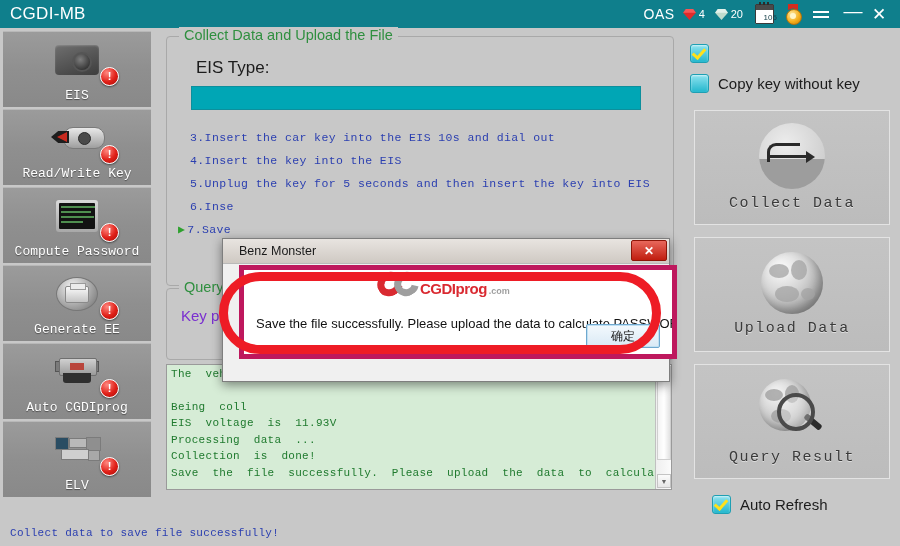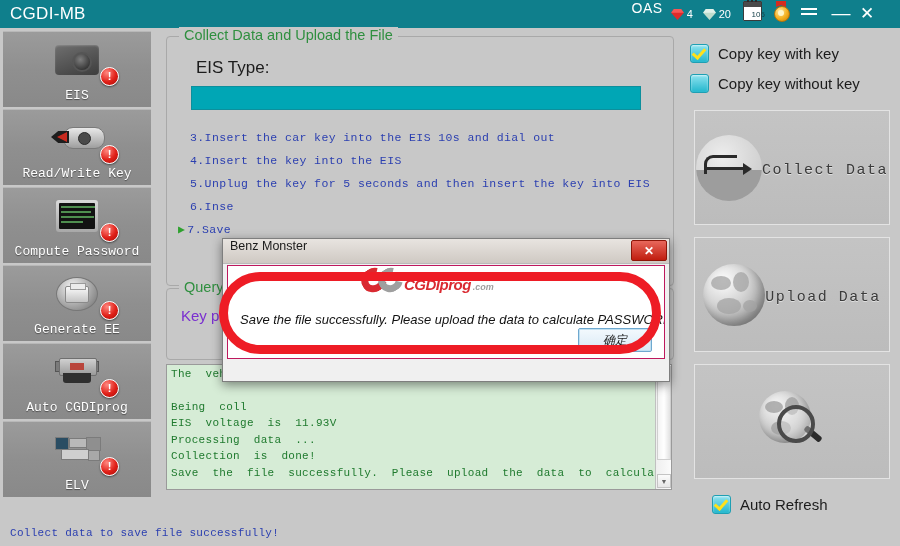--- a/index.html
+++ b/index.html
@@ -14,21 +14,21 @@
   
   .titlebar{
     position:absolute;left:0;top:0;width:900px;height:28px;
     background:#0f7f8c;
     display:flex;align-items:center;
   }
   .app-title{
     color:#ffffff;font-size:17px;margin-left:10px;letter-spacing:.3px;
     font-family:"Liberation Sans", sans-serif;
   }
-  .tb-right{margin-left:auto;display:flex;height:28px;padding-right:20px;}
+  .tb-right{margin-left:auto;display:flex;align-items:center;height:28px;padding-right:8px;}
   .tb-oas{color:#ffffff;font-size:14px;margin-right:8px;letter-spacing:.5px;}
   .tb-stat{display:flex;align-items:center;margin-right:10px;}
   .gem{width:13px;height:11px;margin-right:3px;display:block;}
   .tb-count{color:#ffffff;font-size:11px;}
   .tb-icon{width:22px;height:22px;margin-right:7px;display:flex;align-items:center;justify-content:center;}
   .cal{position:relative;width:17px;height:18px;background:#fff;border:1.5px solid #3a3a3a;border-radius:1px;}
   .cal .calhead{position:absolute;left:0;top:0;right:0;height:5px;background:#4a4a4a;}
   .cal .calnum{position:absolute;left:8px;right:0;bottom:0px;text-align:center;font-size:8px;color:#17414a;font-family:Liberation Sans, sans-serif;line-height:11px;}
   .cal .ring{position:absolute;top:-3px;width:2px;height:4px;background:#2b2b2b;}
   .medal{position:relative;width:18px;height:20px;}
@@ -158,21 +158,21 @@
   }
   .chk.checked:after{
     content:"";position:absolute;left:4px;top:1px;width:5px;height:10px;
     border:solid #ffe11a;border-width:0 3px 3px 0;transform:rotate(42deg);
   }
   .chk-lbl{font-size:15px;color:#1c1c1c;}
   .big-btn{
     width:196px;height:115px;margin-top:12px;margin-left:4px;
     background:linear-gradient(180deg,#c4c4c4,#bcbcbc);
     border:1px solid #e3e3e3;box-sizing:border-box;
-    display:flex;align-items:center;justify-content:center;
+    display:flex;flex-direction:column;align-items:center;justify-content:center;
   }
   .big-lbl{
     font-size:15px;color:#3a3a3a;font-family:"Liberation Mono","DejaVu Sans Mono",monospace;
     letter-spacing:1.5px;margin-top:6px;text-shadow:0 1px 0 rgba(255,255,255,.5);
   }
   .ic-collect{width:66px;height:66px;border-radius:50%;
     background:radial-gradient(circle at 40% 32%,#ededed,#cfcfcf 70%,#b5b5b5);position:relative;overflow:hidden;}
   .ic-collect .wedge{position:absolute;left:0;bottom:0;width:100%;height:46%;background:#9d9d9d;}
   .ic-collect .ar{position:absolute;left:10px;top:28px;width:46px;height:10px;}
   .ic-collect .ar:before{content:"";position:absolute;left:0;top:4px;width:40px;height:3px;background:#2a2a2a;}
@@ -207,32 +207,32 @@
   }
 
   
   .dlg{
     position:absolute;left:222px;top:238px;width:446px;height:142px;
     background:#f0f0f0;border:1px solid #7e7e7e;
     box-shadow:0 3px 10px rgba(0,0,0,.45);
   }
   .dlg-title{
     height:24px;background:linear-gradient(180deg,#e8e4e0,#cfc9c3);
-    display:flex;align-items:flex-start;padding-left:7px;position:relative;
+    display:flex;align-items:center;padding-left:16px;position:relative;
     border-bottom:1px solid #b9b9b9;
   }
   .dlg-title-text{font-size:12.5px;color:#1a1a1a;}
   .dlg-close{
     position:absolute;right:2px;top:1px;width:34px;height:19px;border-radius:2px;
     background:linear-gradient(180deg,#e8685c,#c01d0f);border:1px solid #8d1508;
     display:flex;align-items:center;justify-content:center;color:#fff;font-size:12px;font-weight:bold;
   }
   .dlg-body{
-    position:absolute;left:4px;top:26px;width:438px;height:94px;
-    background:#ffffff;border:1px solid #be185d;box-sizing:border-box;overflow:hidden;font-style:italic;
+    position:absolute;left:16px;top:26px;width:438px;height:94px;
+    background:#ffffff;border:5px solid #be185d;box-sizing:border-box;overflow:hidden;
   }
   .watermark{
     position:absolute;left:133px;top:2px;display:flex;align-items:flex-end;opacity:.95;pointer-events:none;
   }
   .wm-cg{display:flex;align-items:center;}
   .wm-c{width:26px;height:24px;border-radius:50%;border:7px solid #d81f26;border-right-color:transparent;transform:rotate(-32deg);box-sizing:border-box;}
   .wm-g{width:25px;height:24px;border-radius:50%;border:7px solid #9a9a9a;border-right-color:transparent;transform:rotate(-32deg);box-sizing:border-box;margin-left:-9px;}
   .wm-txt{font-size:15px;font-weight:bold;color:#d81f26;letter-spacing:-.5px;margin-left:1px;line-height:1;}
   .wm-com{font-size:9px;font-weight:bold;color:#9a9a9a;margin-left:2px;}
   .dlg-msg{
@@ -414,21 +414,20 @@
     <div class="log-sb">
       <div class="thumb"></div>
       <div class="arrow">▼</div>
     </div>
   </div>
 
   <div class="right">
 
     <div class="chk-row">
       <div class="chk checked"></div>
-      <div class="chk-lbl">Copy key with key</div>
     </div>
 
     <div class="chk-row">
       <div class="chk"></div>
       <div class="chk-lbl">Copy key without key</div>
     </div>
 
     <div class="big-btn">
       <div class="ic-collect">
         <div class="wedge"></div>
@@ -451,20 +450,21 @@
     <div class="big-btn">
       <div class="ic-query">
         <div class="g">
           <i style="left:6px;top:10px;width:18px;height:12px"></i>
           <i style="left:26px;top:6px;width:14px;height:18px"></i>
           <i style="left:12px;top:30px;width:20px;height:14px"></i>
         </div>
         <div class="handle"></div>
         <div class="lens"></div>
       </div>
+      <div class="big-lbl">Query Result</div>
     </div>
 
     <div class="chk-row" style="margin-top:10px;margin-left:22px">
       <div class="chk checked"></div>
       <div class="chk-lbl">Auto Refresh</div>
     </div>
   </div>
 
   <div class="status-text">Collect data to save file successfully!</div>
 

